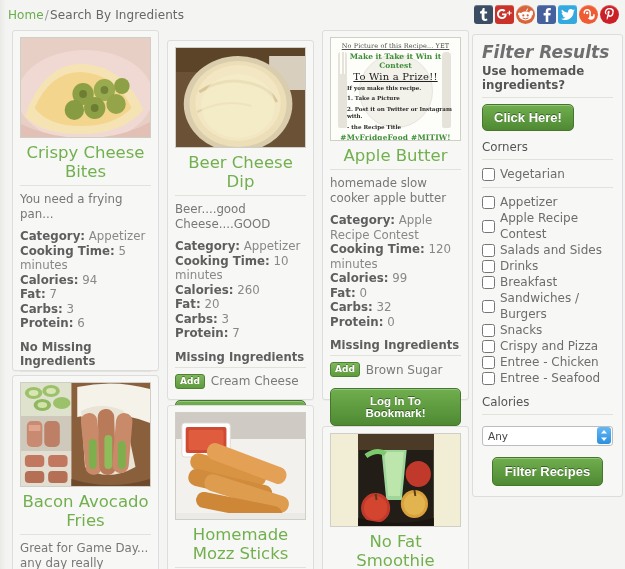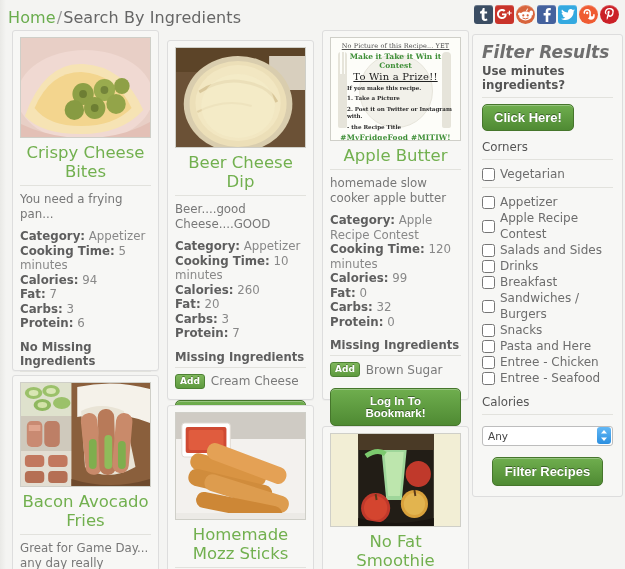--- a/index.html
+++ b/index.html
@@ -21,21 +21,21 @@
     position: absolute; left: 0; top: 0; width: 6px; height: 569px;
     background: linear-gradient(to right, #e9e9e6, #f4f4f2);
   }
 
   
   .header {
     position: absolute; left: 0; top: 0; width: 625px; height: 30px;
   }
   .breadcrumb {
     position: absolute; left: 8px; top: 8px;
-    font-size: 16px; color: #666;
+    font-size: 12px; color: #666;
     letter-spacing: .1px;
   }
   .breadcrumb .crumb-home { color: #6aad4e; text-decoration: none; }
   .breadcrumb .sep { color: #999; padding: 0 1px; }
 
   .social {
     position: absolute; right: 6px; top: 5px;
     display: flex; gap: 2px;
   }
   .social .sicon {
@@ -457,21 +457,21 @@
           </svg>
         </div>
         <div class="card-title">No Fat Smoothie</div>
 
       </div>
 
     </div>
 
     <div class="sidebar" style="top:8px;">
       <div class="sb-title">Filter Results</div>
-      <div class="sb-sub">Use minutes ingredients?</div>
+      <div class="sb-sub">Use homemade ingredients?</div>
       <div class="sb-rule"></div>
       <button class="btn-green click-btn">Click Here!</button>
 
       <div class="sb-section">Corners</div>
       <div class="sb-rule"></div>
       <div id="corners-list">
           <div class="cb-row">
             <input type="checkbox" style="">
             <span>Vegetarian</span>
           </div>
@@ -502,21 +502,21 @@
           <div class="cb-row">
             <input type="checkbox" style="">
             <span>Sandwiches / Burgers</span>
           </div>
           <div class="cb-row">
             <input type="checkbox" style="">
             <span>Snacks</span>
           </div>
           <div class="cb-row">
             <input type="checkbox" style="">
-            <span>Pasta and Here</span>
+            <span>Crispy and Pizza</span>
           </div>
           <div class="cb-row">
             <input type="checkbox" style="">
             <span>Entree - Chicken</span>
           </div>
           <div class="cb-row">
             <input type="checkbox" style="">
             <span>Entree - Seafood</span>
           </div>
         </div>

